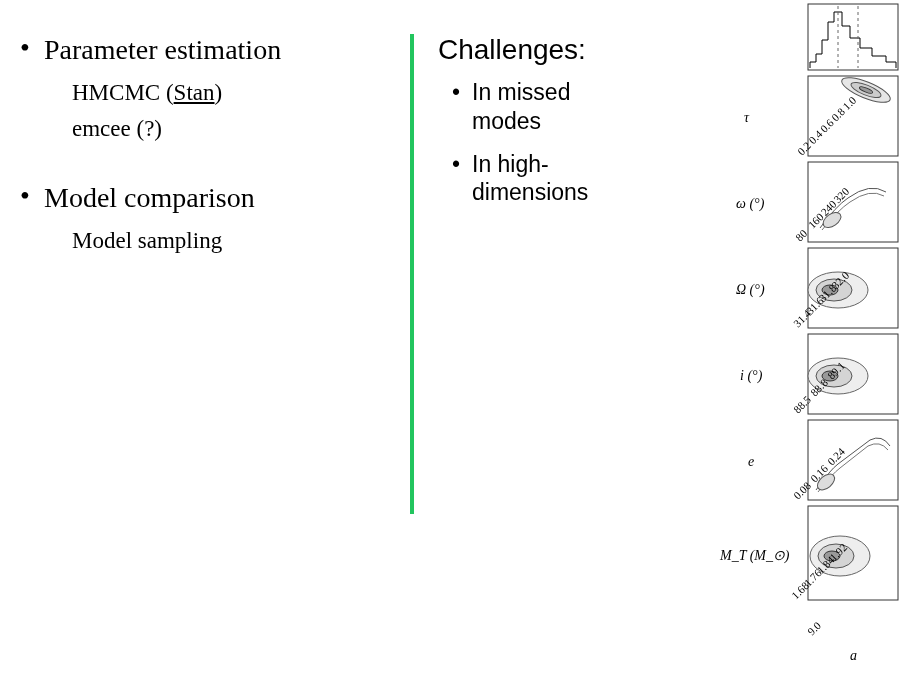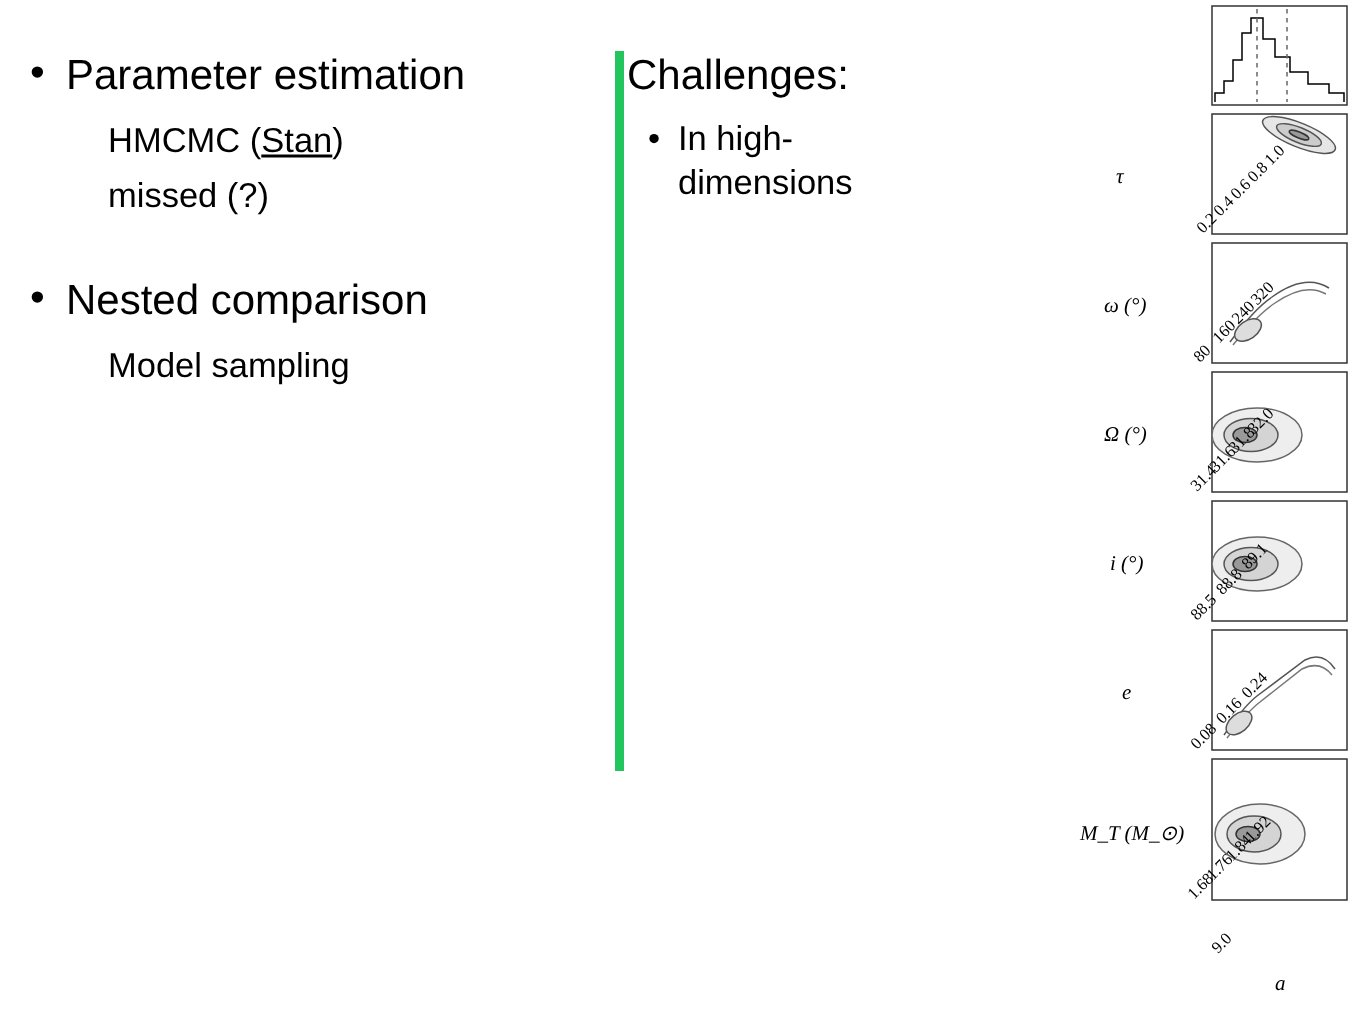--- a/index.html
+++ b/index.html
@@ -20,27 +20,28 @@
   .columns {
     display: flex;
     align-items: flex-start;
     padding-left: 20px;
   }
   .col-left {
     width: 390px;
   }
   .col-right {
     width: 230px;
-    padding-left: 2px;
-    border-left: 6px solid #22c55e;
+    padding-left: 24px;
+    border-left: 4px solid #22c55e;
     min-height: 480px;
   }
   ul.outer {
     list-style: none;
     font-size: 28px;
+    font-family: Liberation Serif, serif;
   }
   ul.outer > li {
     position: relative;
     padding-left: 24px;
     margin-bottom: 28px;
   }
   ul.outer > li::before {
     content: "•";
     position: absolute;
     left: 0;
@@ -108,35 +109,36 @@
   <div class="columns">
 
     <div class="col-left">
       <ul class="outer">
         <li>
           <span>Parameter estimation</span>
           <ul class="inner">
             <li>
               <span>HMCMC (</span><span class="underline">Stan</span><span>)</span>
             </li>
-            <li>missed (?)</li>
+            <li>emcee (?)</li>
           </ul>
         </li>
         <li style="margin-top:40px;">
-          <span>Nested comparison</span>
+          <span>Model comparison</span>
           <ul class="inner">
             <li>Model sampling</li>
           </ul>
         </li>
       </ul>
     </div>
 
     <div class="col-right">
       <div class="ch-head">Challenges:</div>
       <ul class="challenges">
+        <li>In missed modes</li>
         <li>In high-dimensions</li>
       </ul>
     </div>
 
   </div>
 
   <div class="cornerplot">
     <svg width="240" height="675" viewBox="0 0 240 675">
 
       <g transform="translate(148,4)">

